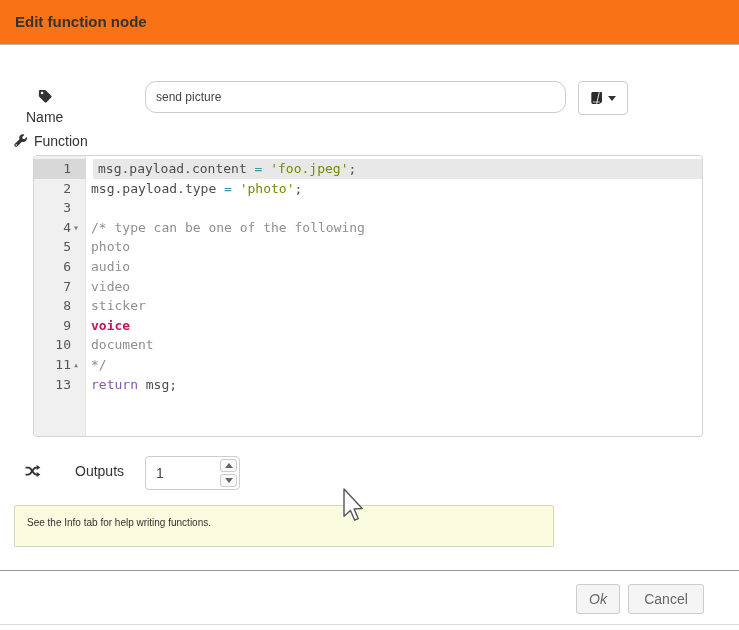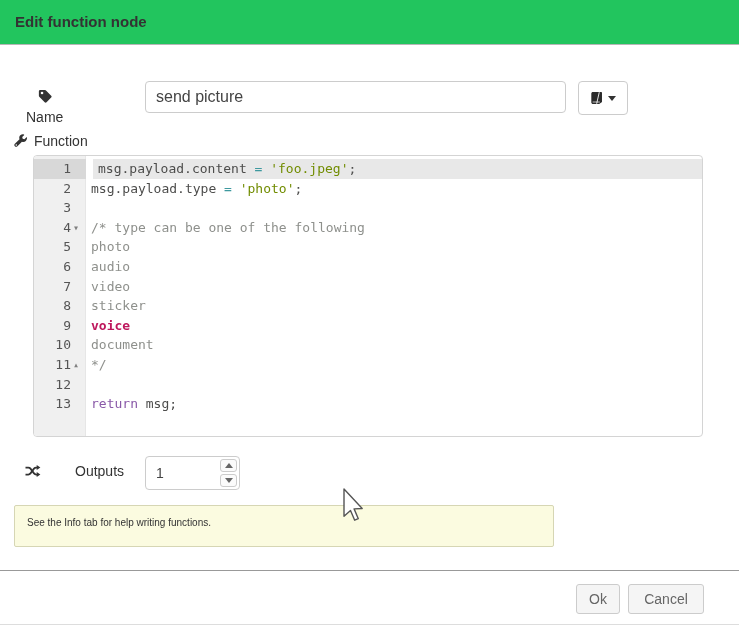--- a/index.html
+++ b/index.html
@@ -3,34 +3,34 @@
 <meta charset="utf-8">
 <style>
   * { margin:0; padding:0; box-sizing:border-box; }
   html,body { width:739px; height:630px; }
   body { font-family:"Liberation Sans", sans-serif; background:#fff; position:relative; overflow:hidden; }
 
   .stage { position:absolute; left:0; top:0; width:739px; height:630px; }
 
   
   .dlg-header { position:absolute; left:0; top:0; width:739px; height:45px;
-                background:#22c55e; border-bottom:1px solid #b6b6b6; }
+                background:#f97316; border-bottom:1px solid #b6b6b6; }
   .dlg-title  { position:absolute; left:15px; top:13px; font-size:15px; font-weight:bold; color:#333; }
 
   
   .row-label { position:absolute; font-size:14px; color:#333; display:flex; align-items:center; gap:6px; }
   .row-label svg { flex:none; }
   .lbl-name    { left:26px; top:89px;flex-direction:column; }
   .lbl-func    { left:14px; top:133px; }
   .lbl-outputs { left:24px; top:463px;gap:34px; }
 
   
   .name-input { position:absolute; left:145px; top:81px; width:421px; height:32px;
-                border:1px solid #ccc; border-radius:4px; padding:0 10px;
-                font-family:"Liberation Sans",sans-serif; font-size:16px; color:#444; outline:none; }
+                border:1px solid #ccc; border-radius:11px; padding:0 10px;
+                font-family:"Liberation Sans",sans-serif; font-size:12px; color:#444; outline:none; }
 
   
   .lib-btn { position:absolute; left:578px; top:81px; width:50px; height:34px;
              background:#fff; border:1px solid #ccc; border-radius:4px;
              display:flex; align-items:center; justify-content:center; gap:4px; cursor:pointer; }
   .caret-down { width:0; height:0; border-left:4px solid transparent; border-right:4px solid transparent;
                 border-top:5px solid #333; }
 
   
   .editor { position:absolute; left:33px; top:155px; width:670px; height:282px;
@@ -61,21 +61,21 @@
   
   .form-tips { position:absolute; left:14px; top:505px; width:540px; height:42px;
                background:#fbfbe0; border:1px solid #d6d6b4; border-radius:2px;
                padding:11px 12px; font-size:10px; color:#333; }
 
   
   .dlg-footer { position:absolute; left:0; top:570px; width:739px; height:60px;
                 background:#fff; border-top:1px solid #999; }
   .btn { position:absolute; top:13px; height:30px; background:#f5f5f5; border:1px solid #ccc;
          border-radius:3px; font-family:"Liberation Sans",sans-serif; font-size:14px; color:#666; cursor:pointer; }
-  .btn-ok { left:576px; width:44px; }
+  .btn-ok { left:576px; width:44px;font-style:italic; }
   .btn-cancel { left:628px; width:76px; }
   .bottom-line { position:absolute; left:0; top:624px; width:739px; height:1px; background:#ddd; }
 
   
   .mouse-cursor { position:absolute; left:343px; top:488px; pointer-events:none; }
 </style>
 </head>
 <body>
 
 <div class="stage">
@@ -114,21 +114,20 @@
         <div class="ed-row"><div class="gutter-cell"><span class="lnum">2</span></div><div class="code-cell"><span style="color: rgb(77, 77, 76);">msg.payload.type </span><span style="color: rgb(62, 153, 159);">=</span><span style="color: rgb(77, 77, 76);"> </span><span style="color: rgb(113, 140, 0);">'photo'</span><span style="color: rgb(77, 77, 76);">;</span></div></div>
         <div class="ed-row"><div class="gutter-cell"><span class="lnum">3</span></div><div class="code-cell"></div></div>
         <div class="ed-row"><div class="gutter-cell"><span class="lnum">4</span><span class="fold">▾</span></div><div class="code-cell"><span style="color: rgb(142, 144, 140);">/* type can be one of the following</span></div></div>
         <div class="ed-row"><div class="gutter-cell"><span class="lnum">5</span></div><div class="code-cell"><span style="color: rgb(142, 144, 140);">photo</span></div></div>
         <div class="ed-row"><div class="gutter-cell"><span class="lnum">6</span></div><div class="code-cell"><span style="color: rgb(142, 144, 140);">audio</span></div></div>
         <div class="ed-row"><div class="gutter-cell"><span class="lnum">7</span></div><div class="code-cell"><span style="color: rgb(142, 144, 140);">video</span></div></div>
         <div class="ed-row"><div class="gutter-cell"><span class="lnum">8</span></div><div class="code-cell"><span style="color: rgb(142, 144, 140);">sticker</span></div></div>
         <div class="ed-row"><div class="gutter-cell"><span class="lnum">9</span></div><div class="code-cell"><span style="color: #be185d; font-weight: bold;">voice</span></div></div>
         <div class="ed-row"><div class="gutter-cell"><span class="lnum">10</span></div><div class="code-cell"><span style="color: rgb(142, 144, 140);">document</span></div></div>
         <div class="ed-row"><div class="gutter-cell"><span class="lnum">11</span><span class="fold">▴</span></div><div class="code-cell"><span style="color: rgb(142, 144, 140);">*/</span></div></div>
-        <div class="ed-row"><div class="gutter-cell"><span class="lnum">12</span></div><div class="code-cell"></div></div>
         <div class="ed-row"><div class="gutter-cell"><span class="lnum">13</span></div><div class="code-cell"><span style="color: rgb(137, 89, 168);">return</span><span style="color: rgb(77, 77, 76);"> msg;</span></div></div>
       </div>
   </div>
 
   <div class="row-label lbl-outputs">
     <svg width="17" height="14" viewBox="0 0 18 16">
       <path d="M1 4h3.2c1 0 1.9.5 2.5 1.3l4 5.4c.6.8 1.5 1.3 2.5 1.3h1.3" stroke="#333" stroke-width="2" fill="none"></path>
       <path d="M1 12h3.2c1 0 1.9-.5 2.5-1.3l4-5.4C11.3 4.5 12.2 4 13.2 4h1.3" stroke="#333" stroke-width="2" fill="none"></path>
       <polygon points="13.8,1.2 18,4 13.8,6.8" fill="#333"></polygon>
       <polygon points="13.8,9.2 18,12 13.8,14.8" fill="#333"></polygon>

